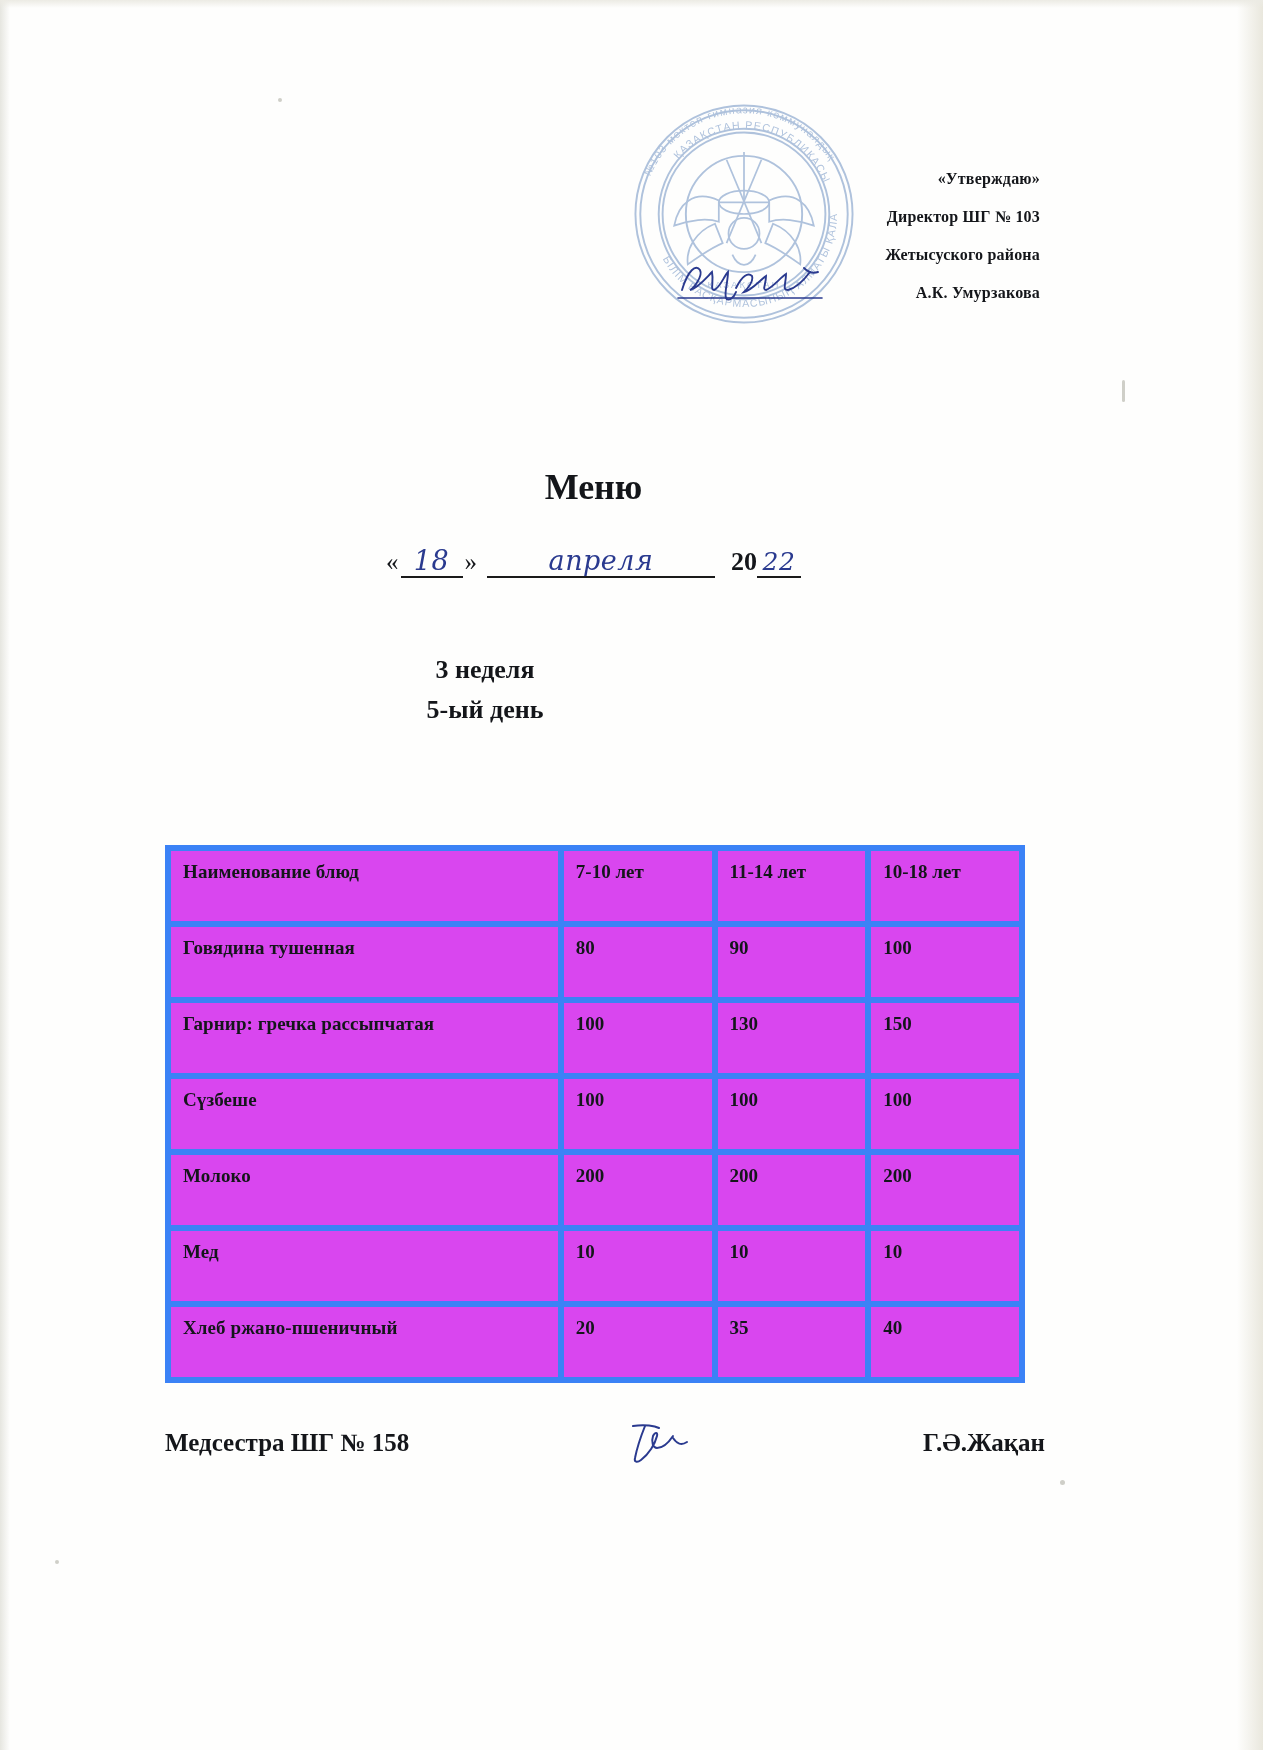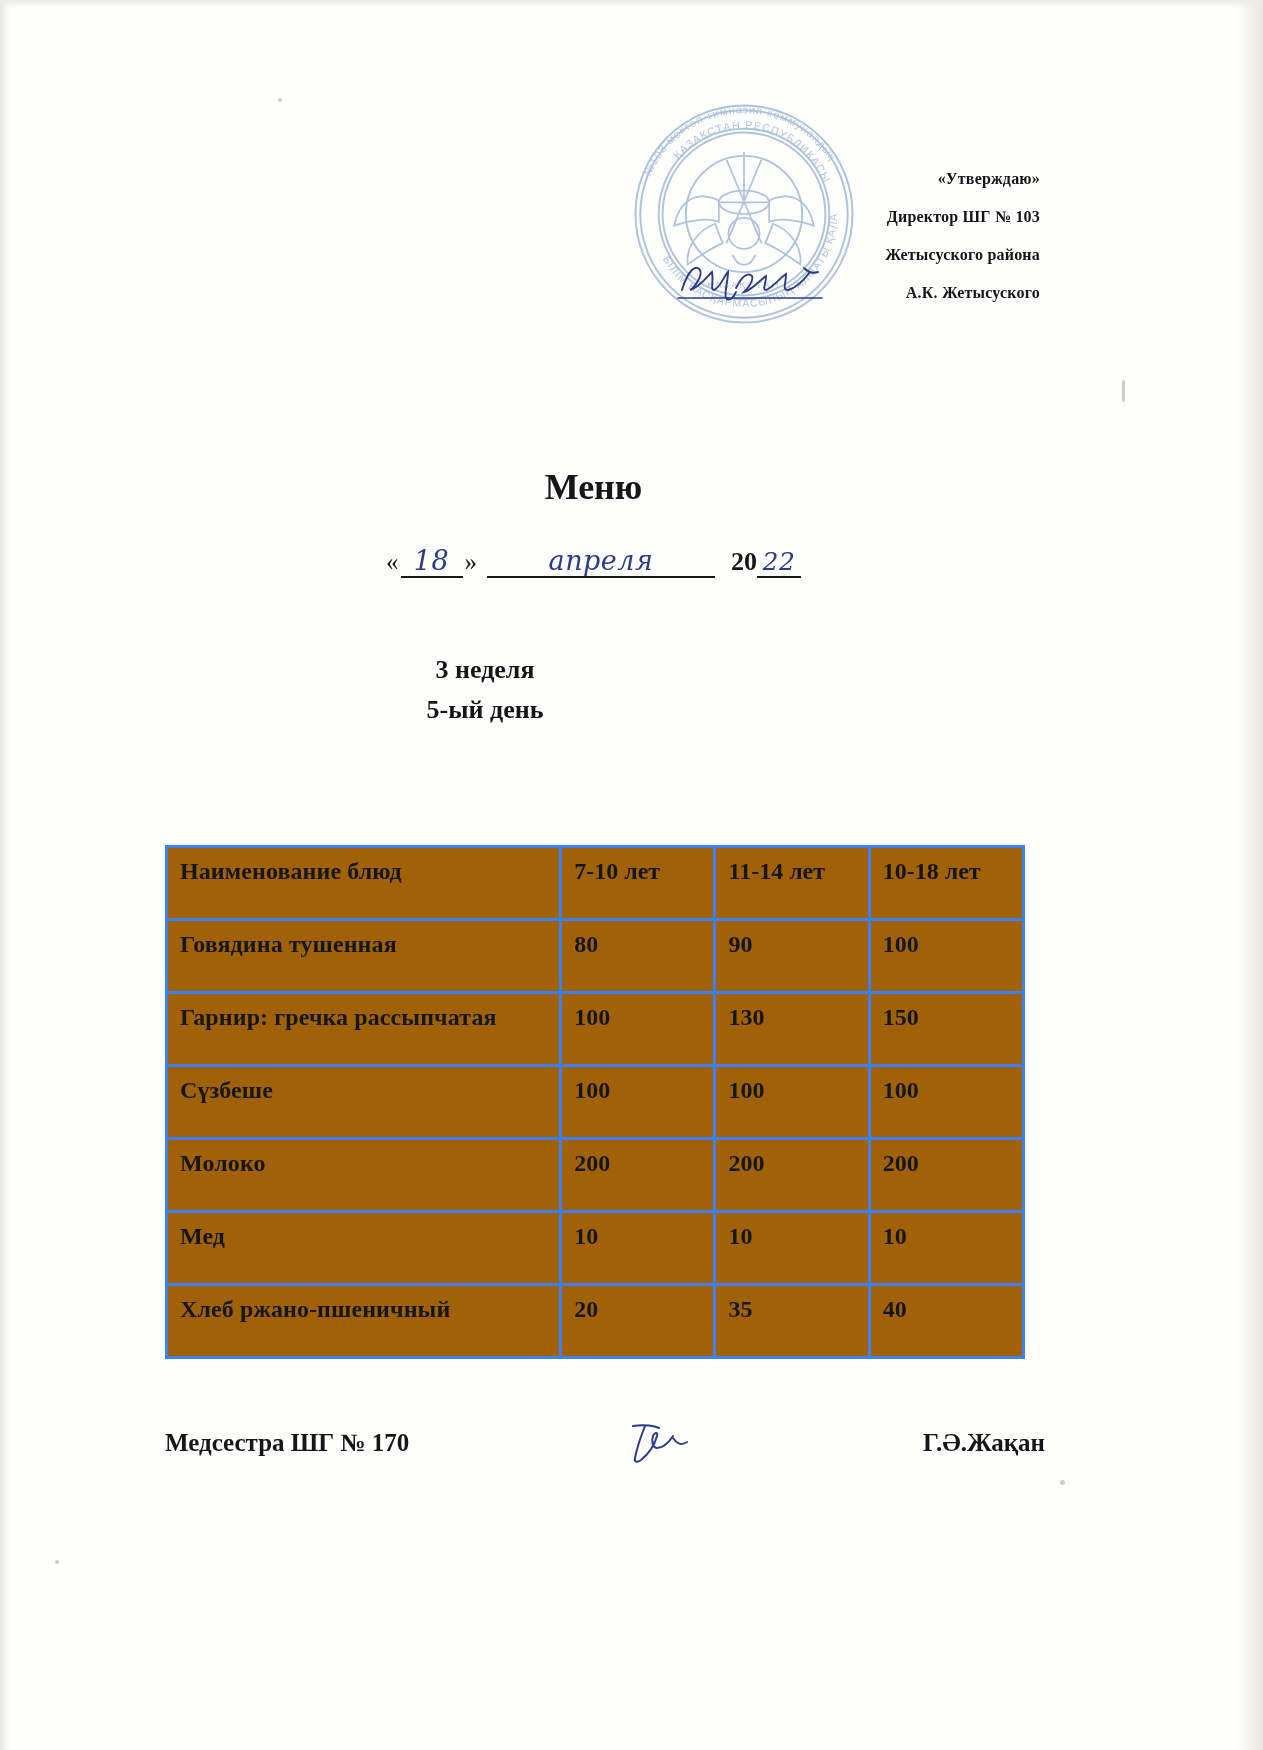--- a/index.html
+++ b/index.html
@@ -142,27 +142,27 @@
     left: 165px;
     top: 845px;
     width: 860px;
   }
   table.menu {
     border-collapse: collapse;
     width: 100%;
     table-layout: fixed;
   }
   table.menu td {
-    border: 3px solid #3b82f6;
-    font-size: 24px;
+    border: 6px solid #3b82f6;
+    font-size: 19px;
     font-weight: bold;
     padding: 10px 12px 26px 12px;
     vertical-align: top;
     height: 34px;
-    background: #a16207;
+    background: #d946ef;
   }
   table.menu col.c-name  { width: 46%; }
   table.menu col.c-age   { width: 18%; }
   .cell-name { letter-spacing: 0.1px; }
 
   
   .footer {
     position: absolute;
     left: 165px;
     top: 1420px;
@@ -233,21 +233,21 @@
       <circle cx="130" cy="150" r="16"></circle>
       <path d="M 118,172 C 124,186 136,186 142,172"></path>
     </g>
     <text x="130" y="206" text-anchor="middle" fill="#7f9ec9" font-family="'Liberation Sans', sans-serif" font-size="10" letter-spacing="2">ҚАЗАҚСТАН</text>
   </svg>
 
   <div class="approval">
     <div>«Утверждаю»</div>
     <div>Директор ШГ № 103</div>
     <div>Жетысуского района</div>
-    <div>А.К. Жетысуского</div>
+    <div>А.К. Умурзакова</div>
   </div>
 
   <svg class="director-sign" viewBox="0 0 160 46">
     <g fill="none" stroke="#2a3a8f" stroke-width="1.9" stroke-linecap="round">
       <path d="M 10,32 C 16,12 24,6 28,12 C 31,18 22,30 18,32 C 26,30 34,20 40,14 C 42,24 38,32 42,32 C 48,30 52,18 56,14 C 56,24 52,34 54,40 C 56,44 62,40 64,34"></path>
       <path d="M 64,30 C 70,18 76,14 80,18 C 82,24 74,32 72,34 C 80,32 88,22 94,18 C 94,26 90,32 94,32 C 100,30 108,20 114,16 C 114,26 110,32 116,32 C 124,30 132,22 138,14"></path>
       <path d="M 132,10 C 136,14 140,16 146,14"></path>
       <path d="M 6,40 L 150,40" stroke-width="1.6"></path>
     </g>
   </svg>
@@ -330,21 +330,21 @@
           <td>20</td>
           <td>35</td>
           <td>40</td>
         </tr>
       </tbody>
     </table>
   </div>
 
   <div class="footer">
     <div class="footer-row">
-      <span>Медсестра ШГ № 170</span>
+      <span>Медсестра ШГ № 158</span>
       <svg class="nurse-sign" viewBox="0 0 110 46">
         <g fill="none" stroke="#2a3a8f" stroke-width="2" stroke-linecap="round">
           <path d="M 22,6 C 34,4 44,6 48,8"></path>
           <path d="M 34,6 C 30,16 26,28 24,38 C 23,42 26,43 30,40 C 38,34 44,24 46,16 C 47,12 44,12 42,16 C 40,22 42,28 46,28 C 52,28 58,22 62,16"></path>
           <path d="M 62,18 C 66,24 70,26 76,22"></path>
         </g>
       </svg>
       <span>Г.Ә.Жақан</span>
     </div>
   </div>

